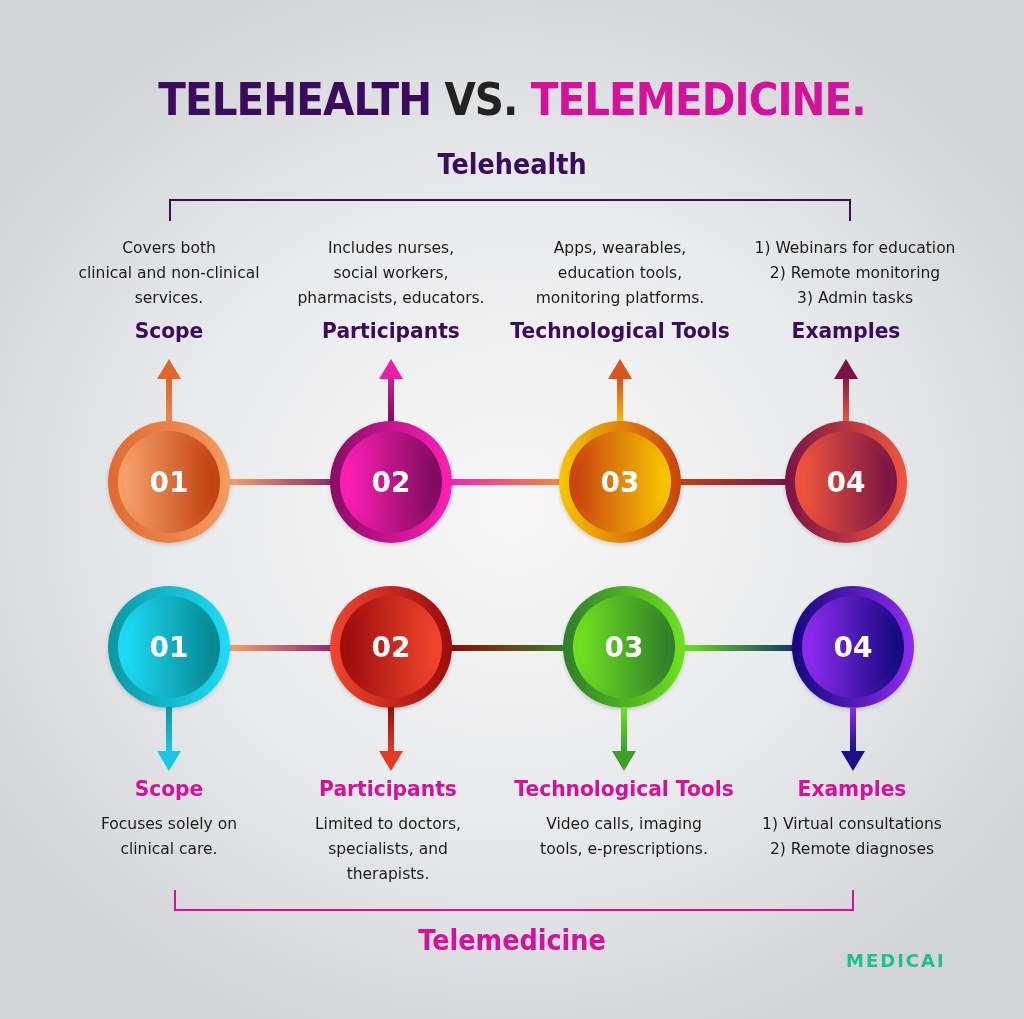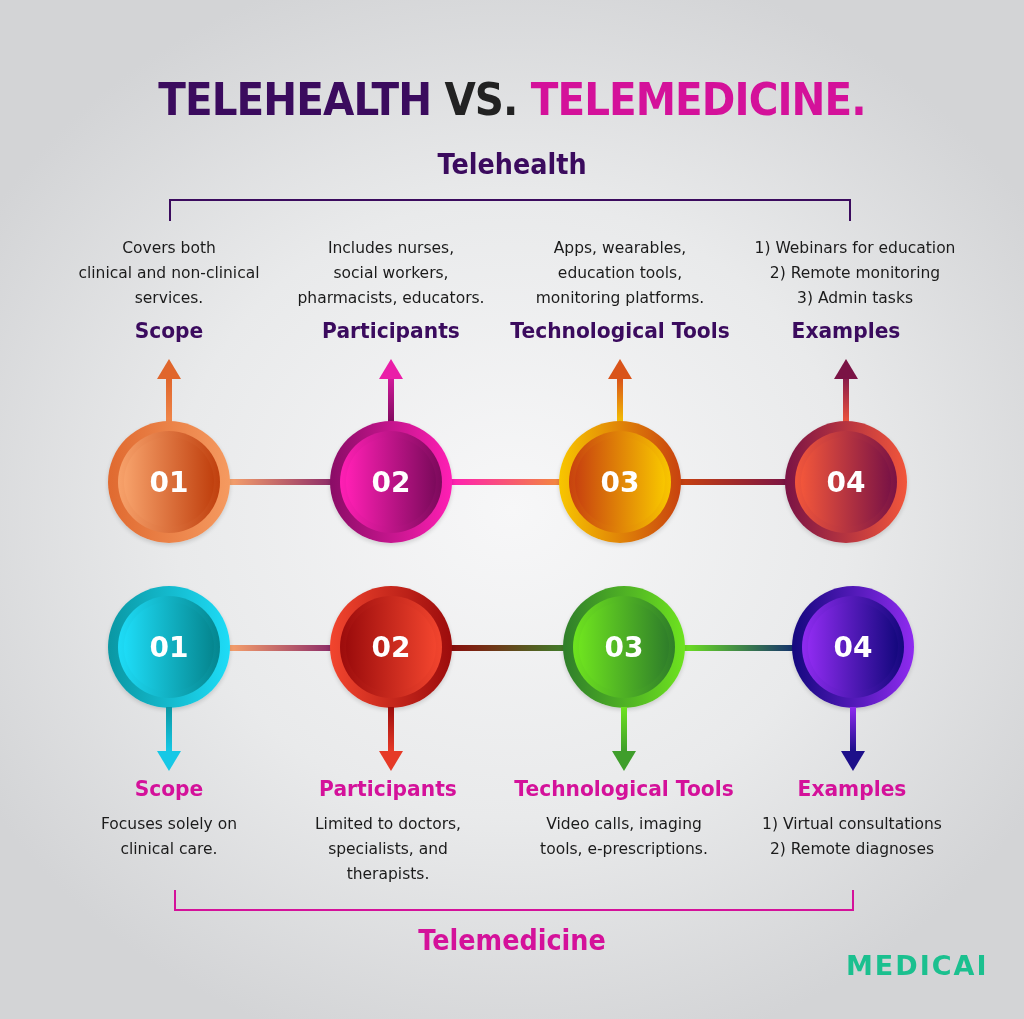--- a/index.html
+++ b/index.html
@@ -29,21 +29,21 @@
   }
   .circle-wrap { width:122px; height:122px; }
   .circle-outer { position:absolute; inset:0; border-radius:50%; box-shadow: 0 2px 4px rgba(0,0,0,0.15); }
   .circle-ring { position:absolute; inset:10px; border-radius:50%; }
   .circle-inner { position:absolute; inset:16px; border-radius:50%; display:flex; align-items:center; justify-content:center; }
   .circle-num { color:#fff; font-weight:bold; font-size:28px; font-family:"DejaVu Sans", sans-serif; letter-spacing:0px; }
   .conn { height:6px; }
   .arrow-shaft { width:6px; }
   .arrow-head-up { width:0; height:0; border-left:12px solid transparent; border-right:12px solid transparent; }
   .arrow-head-down { width:0; height:0; border-left:12px solid transparent; border-right:12px solid transparent; }
-  .logo { font-weight:bold; font-size:27px; letter-spacing:2px; color:#1bc08f; }
+  .logo { font-weight:bold; font-size:18px; letter-spacing:2px; color:#1bc08f; }
 </style>
 </head>
 <body>
 
 <div class="abs title">
   <span style="color:#3b0b5e">TELEHEALTH</span>
   <span style="color:#222">VS.</span>
   <span style="color:#d4119a">TELEMEDICINE.</span>
 </div>
 

